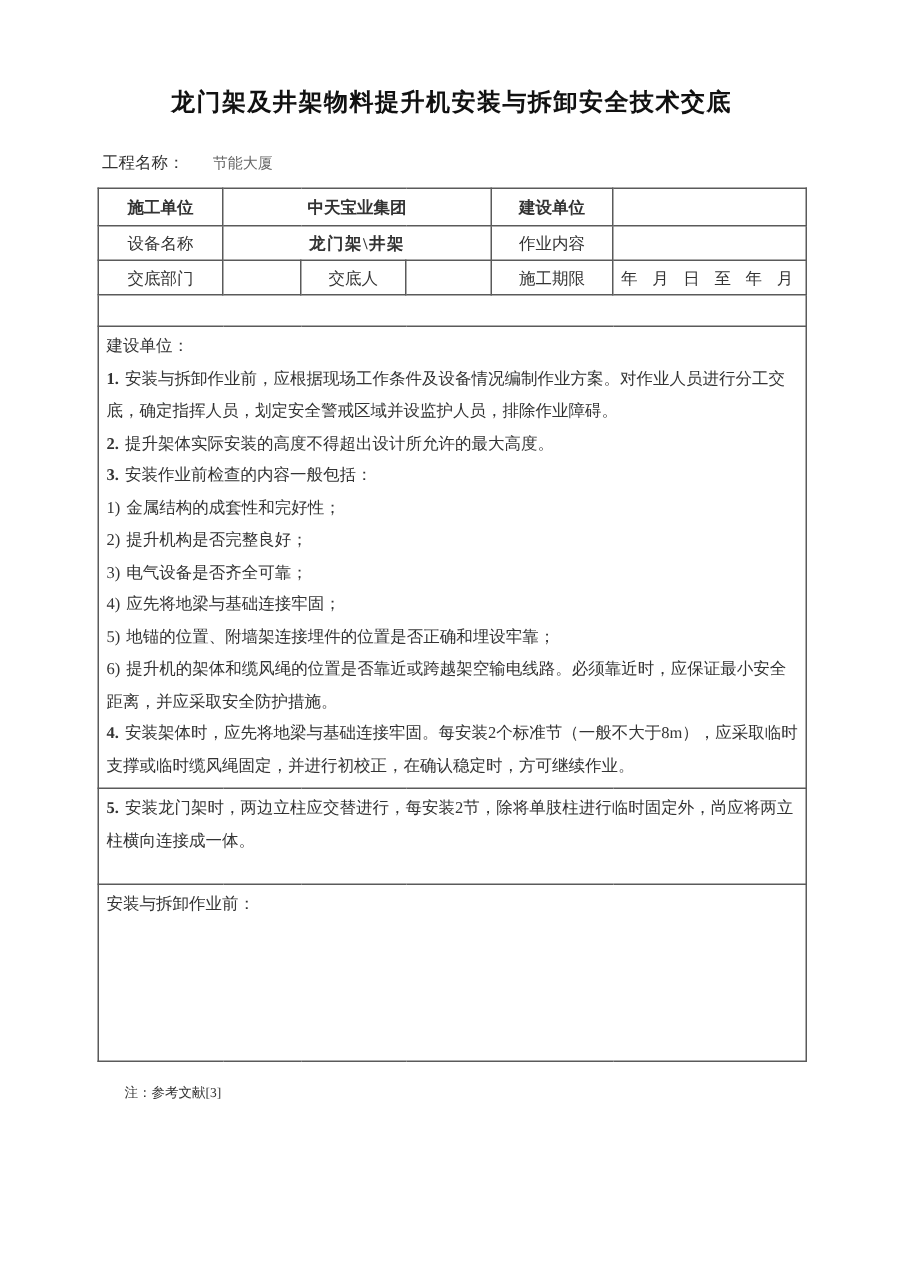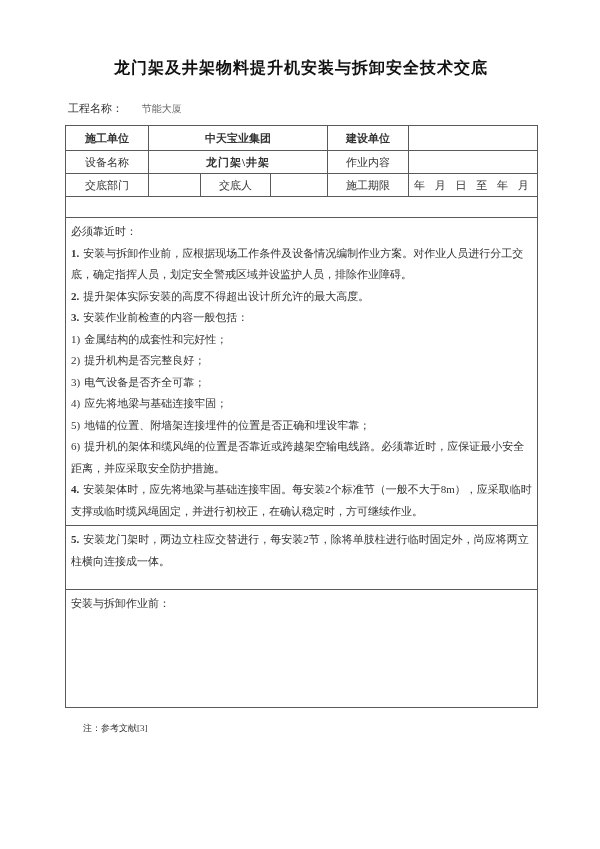--- a/index.html
+++ b/index.html
@@ -85,21 +85,21 @@
         <td class="dates">年 月 日 至 年 月 日</td>
       </tr>
 
 
       <tr class="r5">
         <td colspan="6"></td>
       </tr>
 
       <tr class="r6">
         <td colspan="6" class="content-cell">
-          <p>必须靠近时：</p>
+          <p>建设单位：</p>
           <p class="item"><span class="pfx b">1.</span><span>安装与拆卸作业前，应根据现场工作条件及设备情况编制作业方案。对作业人员进行分工交底，确定指挥人员，划定安全警戒区域并设监护人员，排除作业障碍。</span></p>
           <p class="item"><span class="pfx b">2.</span><span>提升架体实际安装的高度不得超出设计所允许的最大高度。</span></p>
           <p class="item"><span class="pfx b">3.</span><span>安装作业前检查的内容一般包括：</span></p>
           <p class="item"><span class="pfx">1)</span><span>金属结构的成套性和完好性；</span></p>
           <p class="item"><span class="pfx">2)</span><span>提升机构是否完整良好；</span></p>
           <p class="item"><span class="pfx">3)</span><span>电气设备是否齐全可靠；</span></p>
           <p class="item"><span class="pfx">4)</span><span>应先将地梁与基础连接牢固；</span></p>
           <p class="item"><span class="pfx">5)</span><span>地锚的位置、附墙架连接埋件的位置是否正确和埋设牢靠；</span></p>
           <p class="item"><span class="pfx">6)</span><span>提升机的架体和缆风绳的位置是否靠近或跨越架空输电线路。必须靠近时，应保证最小安全距离，并应采取安全防护措施。</span></p>
           <p class="item"><span class="pfx b">4.</span><span>安装架体时，应先将地梁与基础连接牢固。每安装2个标准节（一般不大于8m），应采取临时支撑或临时缆风绳固定，并进行初校正，在确认稳定时，方可继续作业。</span></p>

